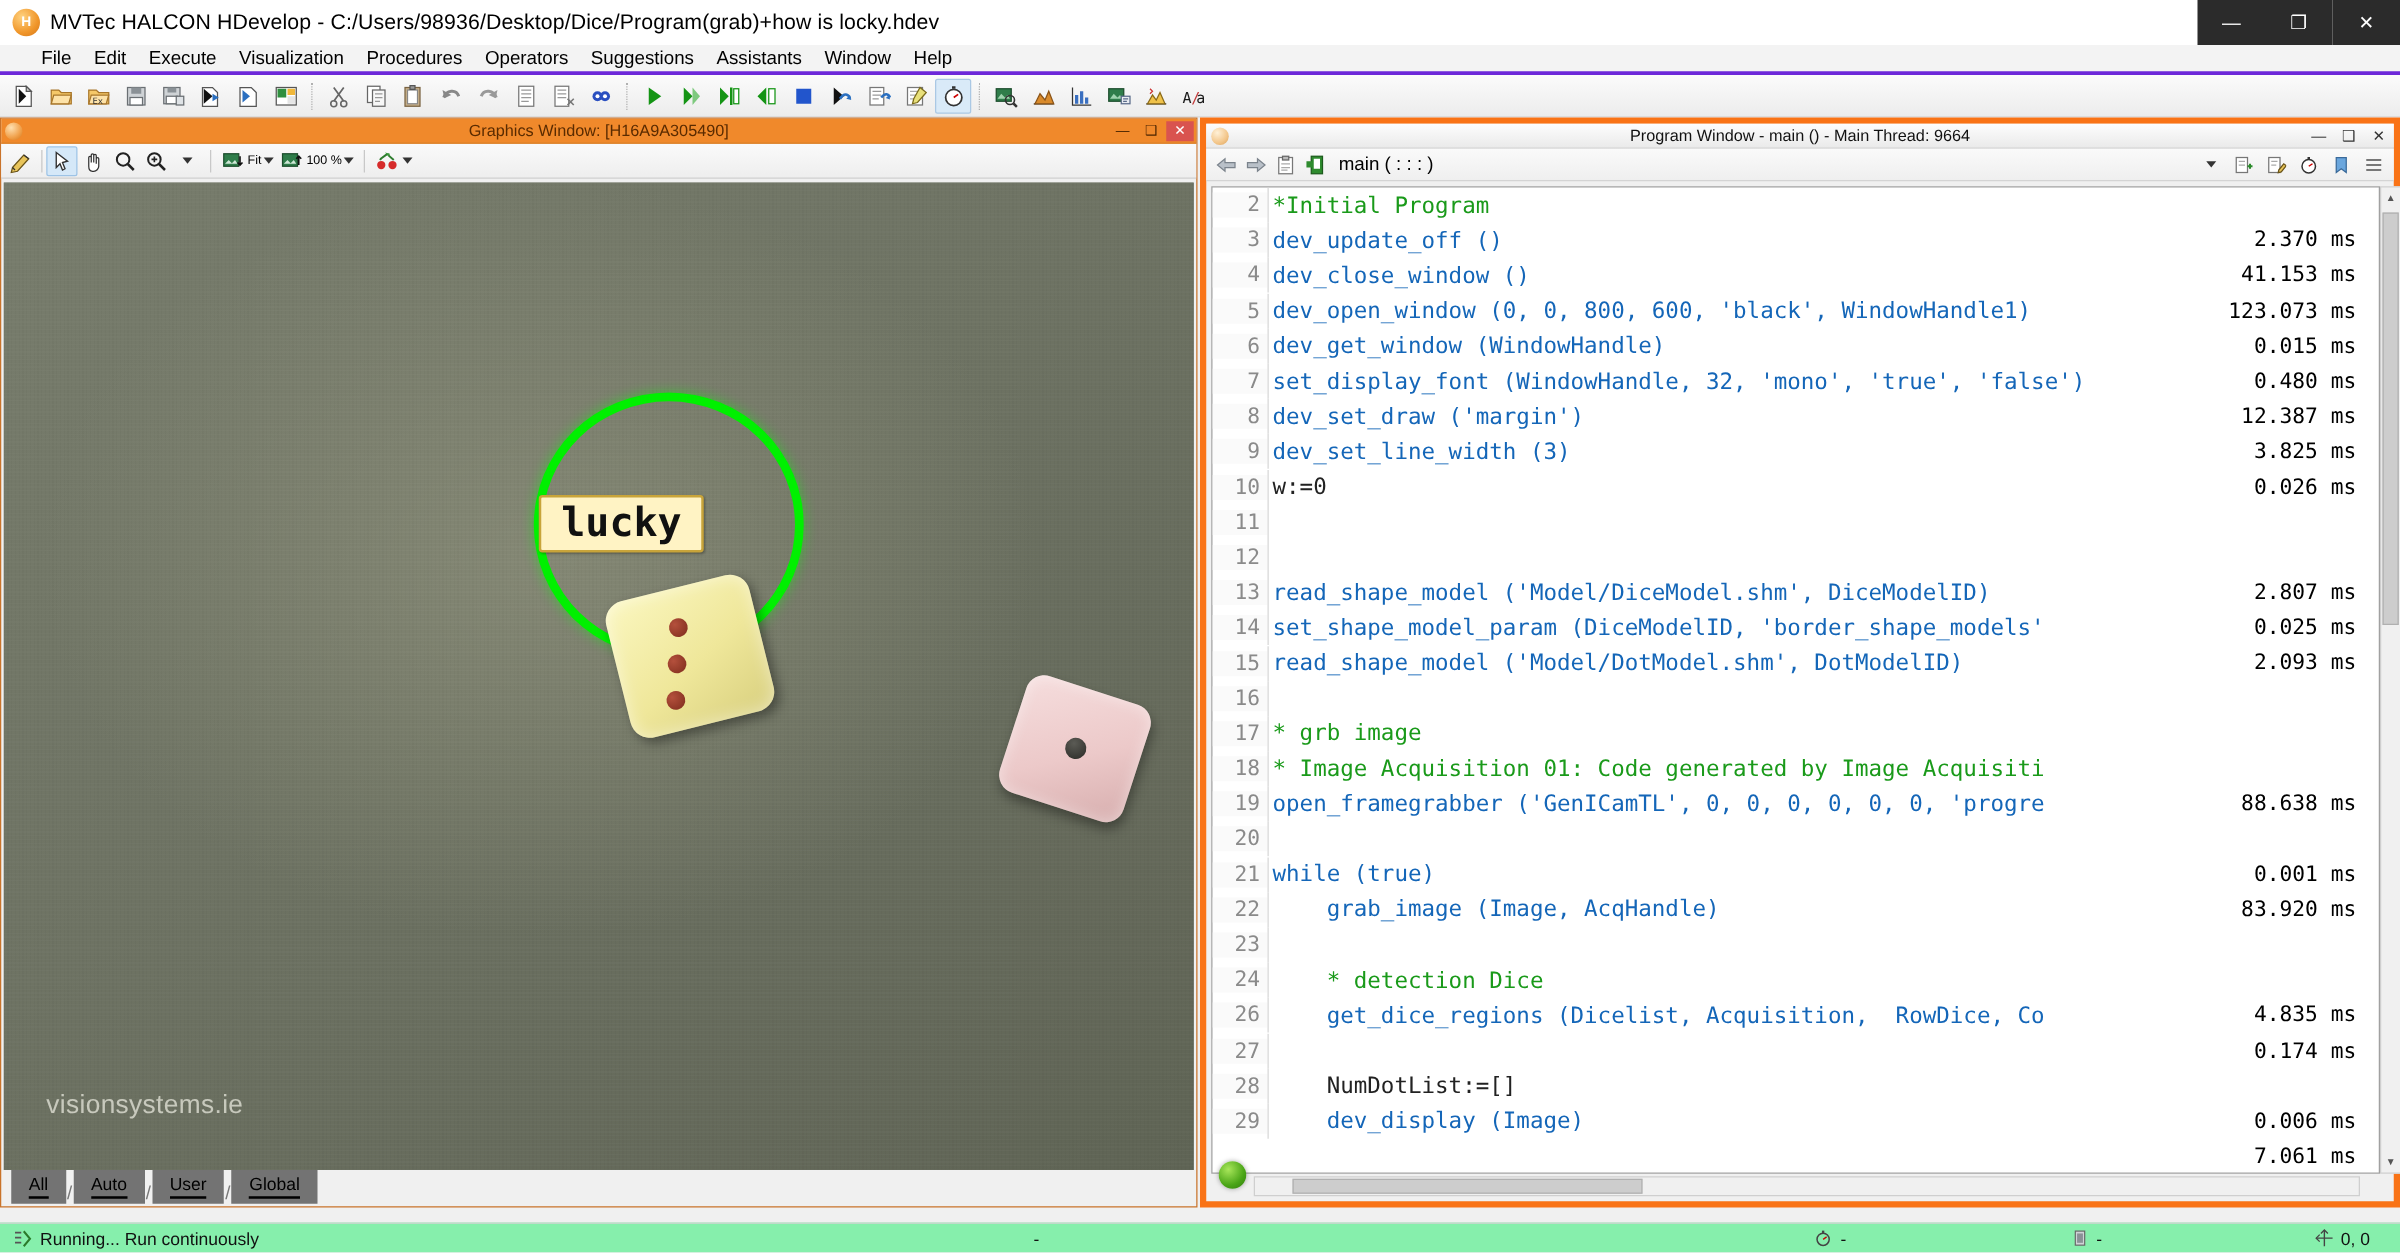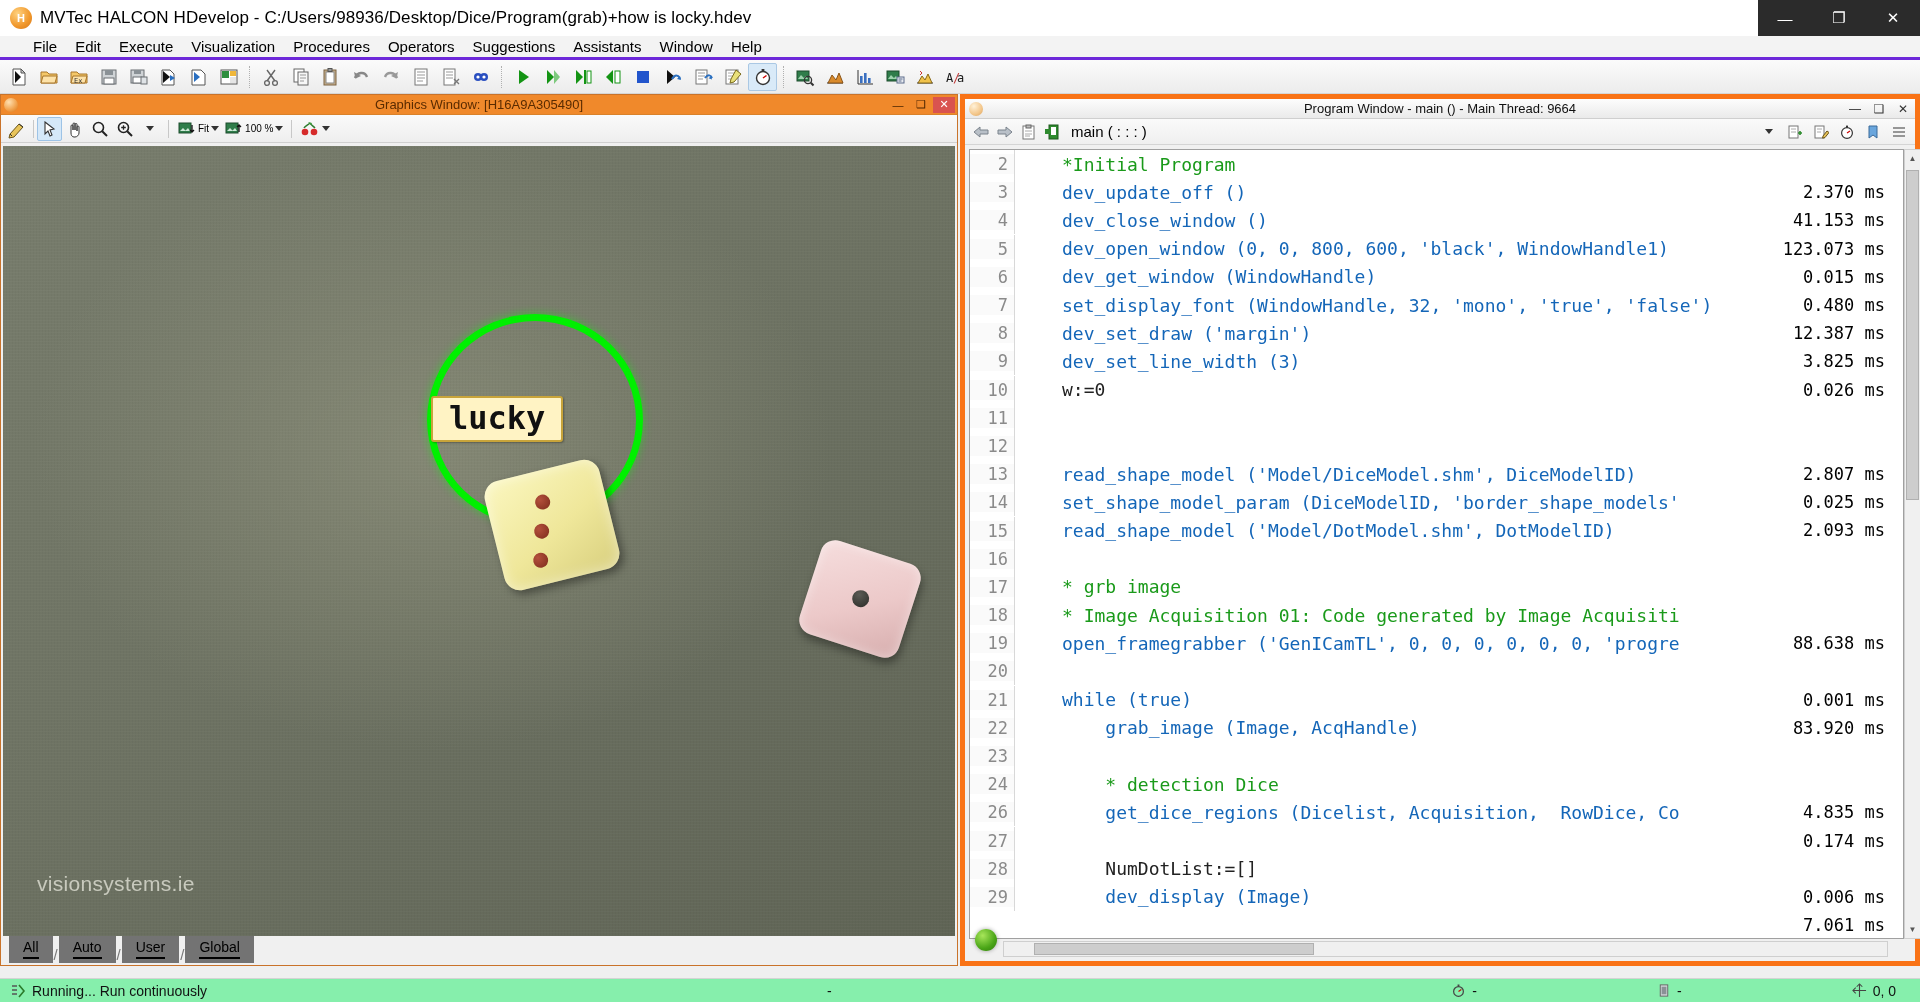--- a/index.html
+++ b/index.html
@@ -188,21 +188,21 @@
   .code-inner { position:relative; width:935px; }
   .code-line {
     display:flex; align-items:center; height:28.2px;
     font-family:"DejaVu Sans Mono", monospace; font-size:18px; white-space:pre;
   }
   .lnum {
     width:44px; text-align:right; padding-right:6px; color:#8a8a8a; font-size:17px;
     background:#fafafa; flex:none;
   }
   .lbar { width:1px; height:28px; background:#d8d8d8; flex:none; }
-  .ltext { padding-left:3px; flex:1; overflow:hidden;margin-left:44px; }
+  .ltext { padding-left:3px; flex:1; overflow:hidden; }
   .tok-cmt { color:#1a9a1a; }
   .tok-op  { color:#1466b8; }
   .tok-def { color:#222; }
   .tok-kw  { color:#1466b8; }
   .time-col {
     position:absolute; right:18px; top:0; width:128px;
     font-family:"DejaVu Sans Mono", monospace; font-size:17px;
     text-align:right; color:#000; pointer-events:none;
   }
   .time-line { height:28.2px; line-height:28.2px; }

